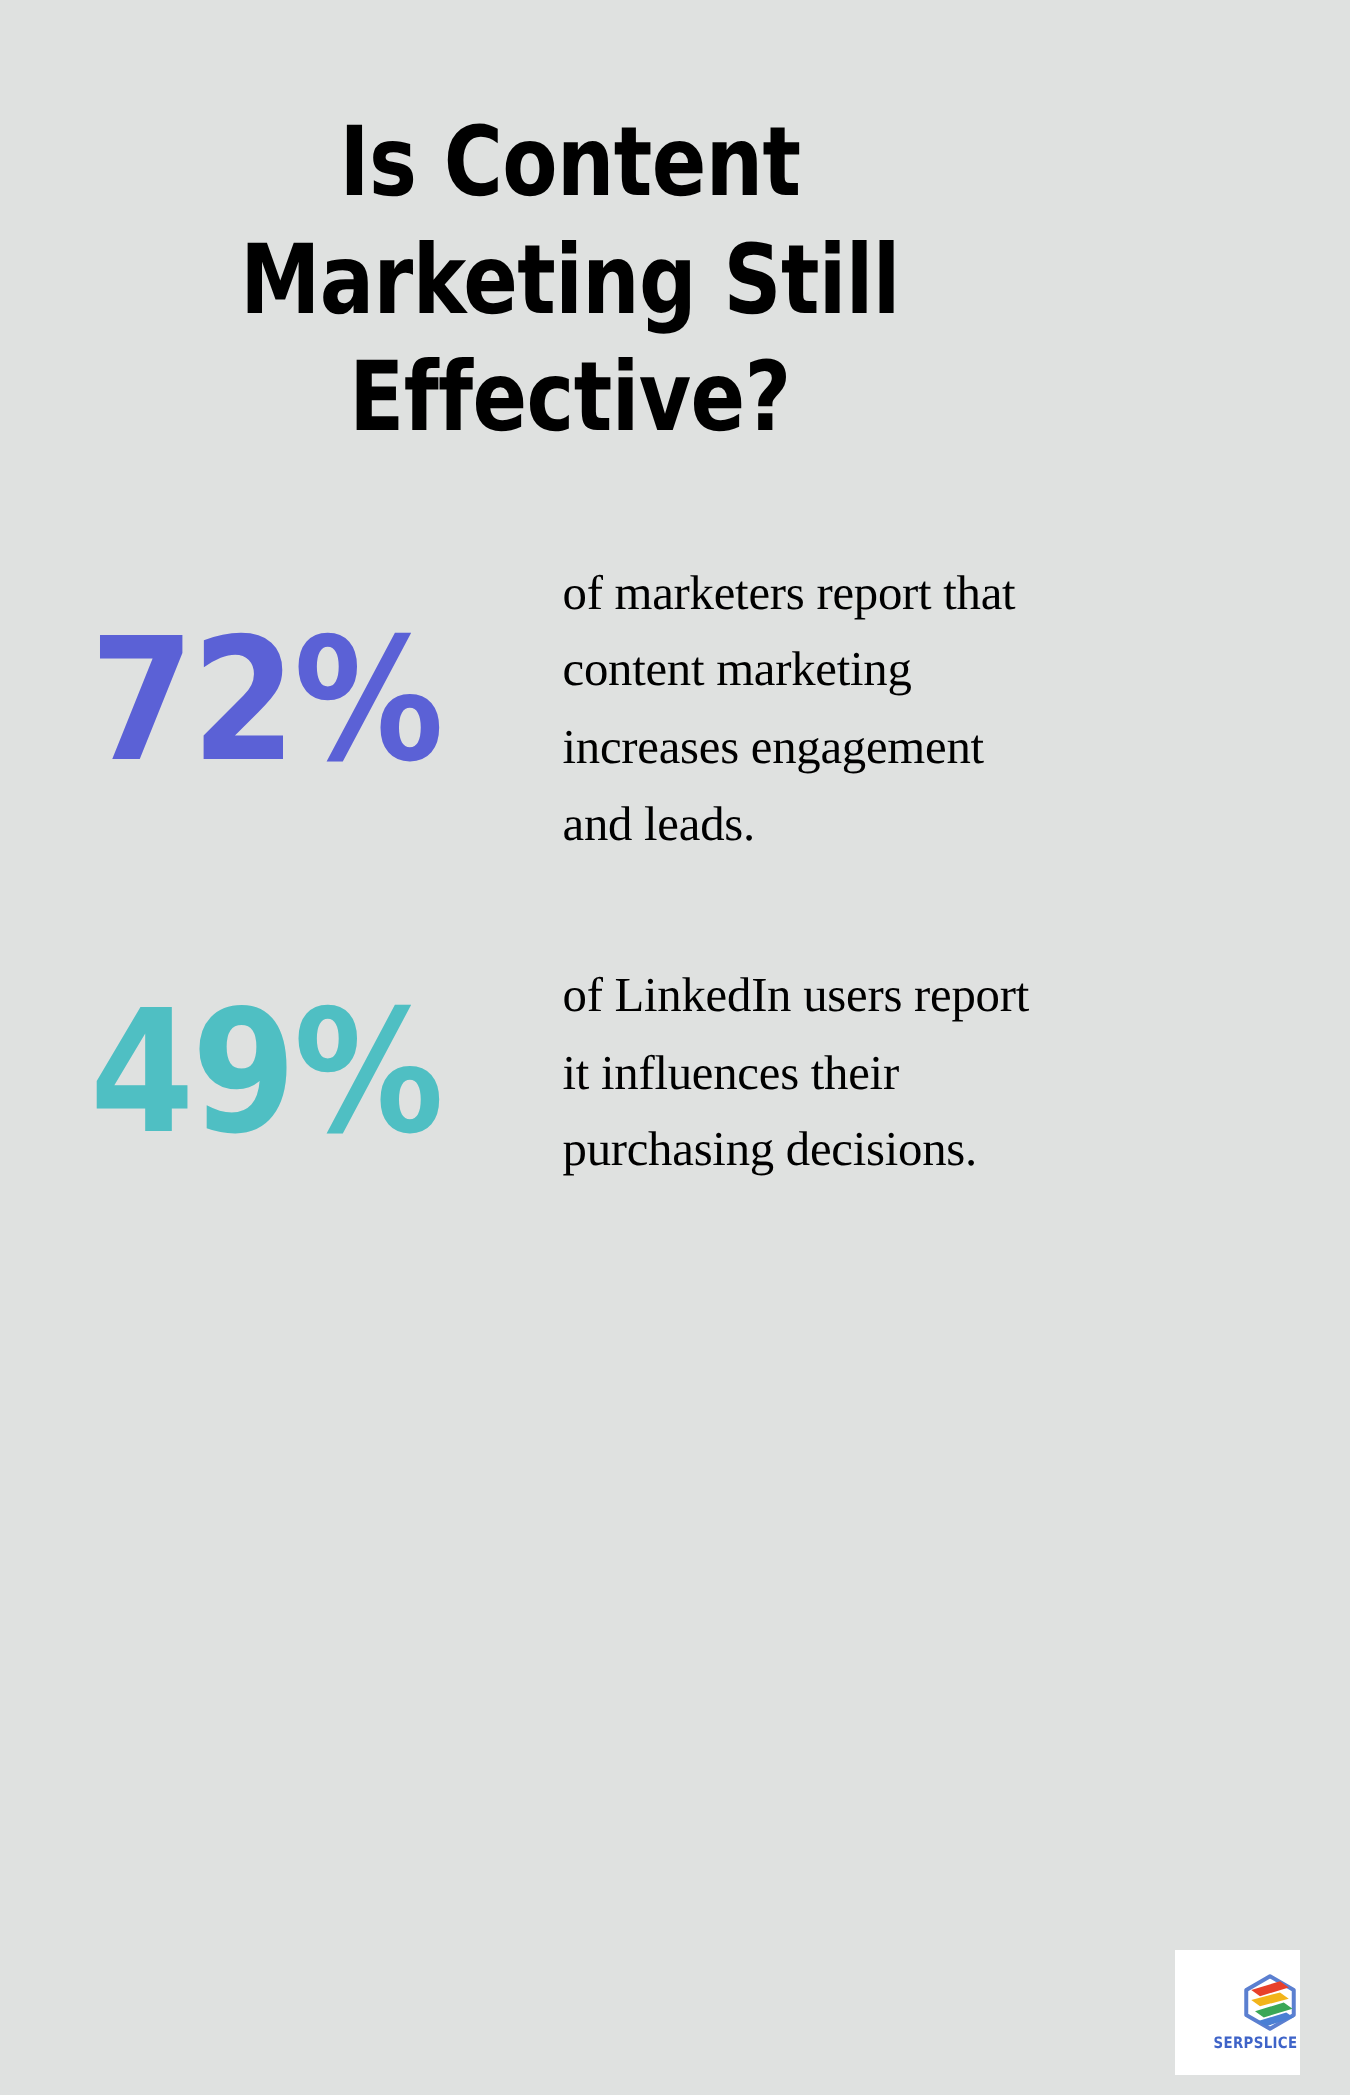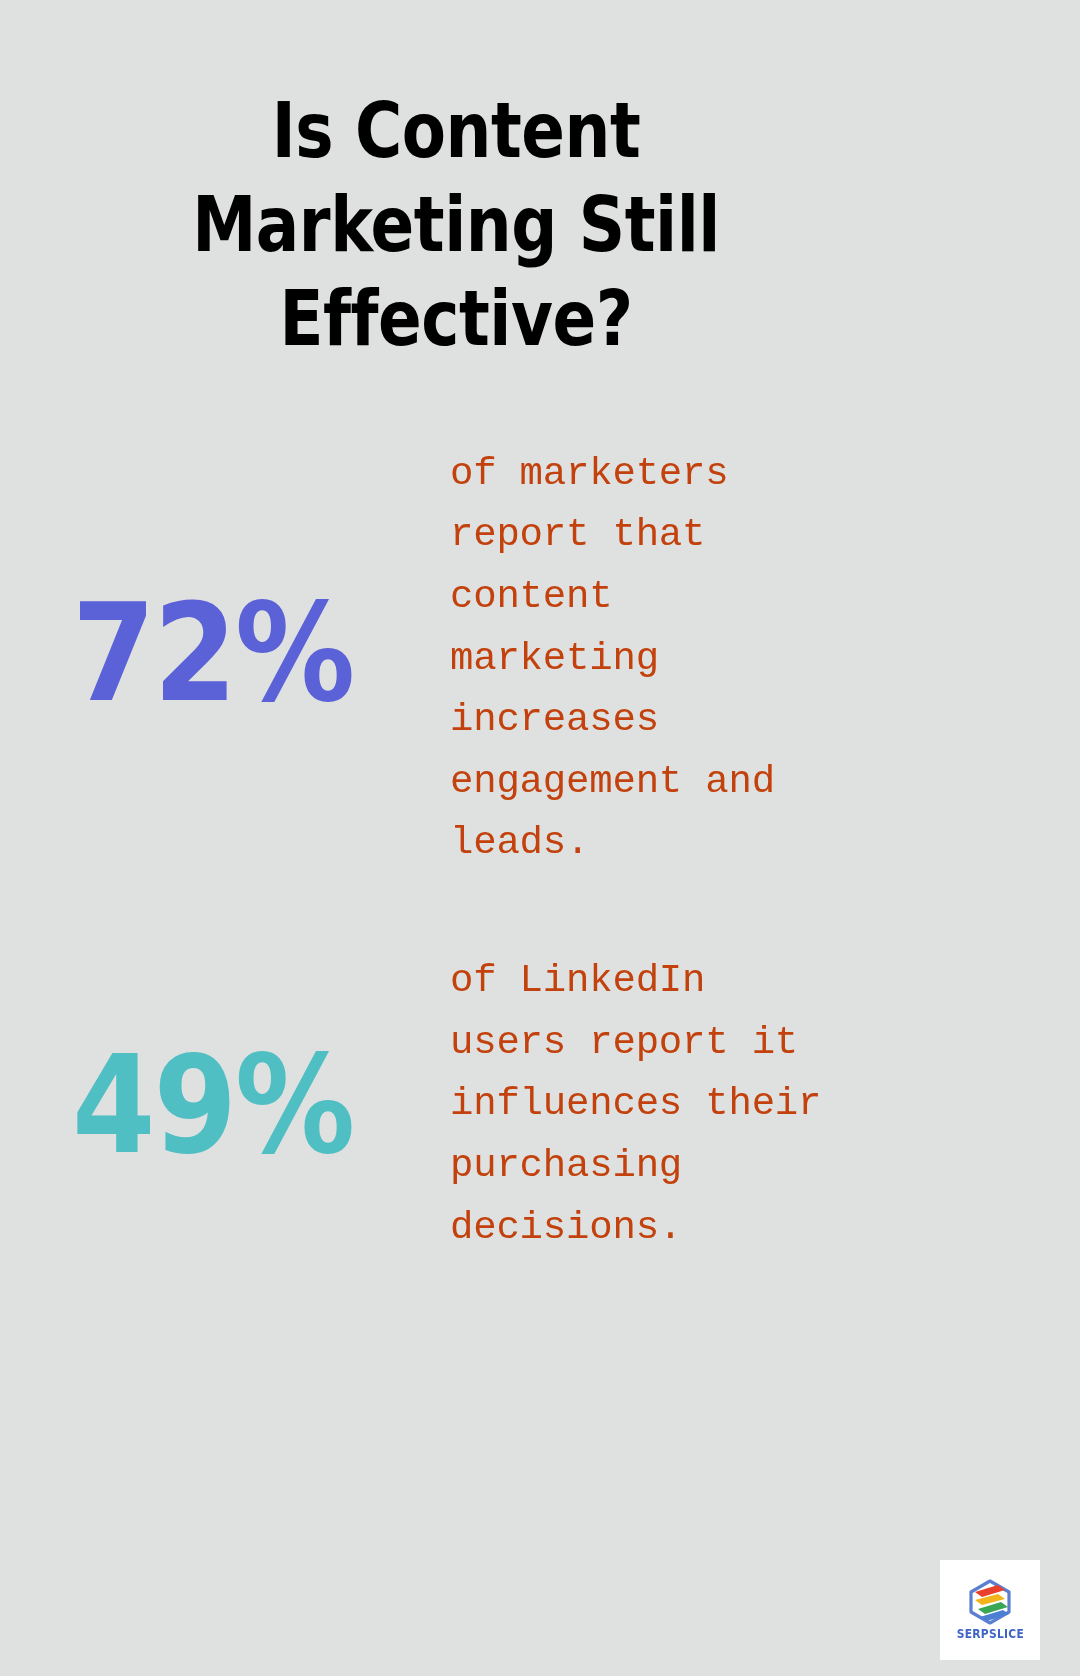--- a/index.html
+++ b/index.html
@@ -65,25 +65,25 @@
     transform: scaleX(0.98);
     transform-origin: left top;
   }
 
   .stat-number.v-blue { color: #5b61d6; }
   .stat-number.v-teal { color: #4fbfc3; }
   .stat-number.v-pink { color: #e43e74; }
 
   .stat-desc {
     flex: 1 1 auto;
-    font-family: Liberation Mono, monospace;
+    font-family: Liberation Serif, serif;
     font-weight: 300;
     font-size: 39px;
     line-height: 1.58;
-    color: #c2410c;
+    color: #000000;
     padding-top: 10px;
     padding-left: 6px;
     letter-spacing: -0.2px;
   }
 
   .row-1 .stat-desc { padding-top: 12px; }
   .row-2 .stat-desc { padding-top: 18px; }
   .row-3 .stat-desc { padding-top: 14px; }
 
   .row-2 .stat-number { padding-top: 18px; }
@@ -92,21 +92,21 @@
   
   .logo-badge {
     position: absolute;
     left: 940px;
     top: 1560px;
     width: 100px;
     height: 100px;
     background: #ffffff;
     display: flex;
     flex-direction: column;
-    align-items: center;
+    align-items: flex-end;
     justify-content: center;
   }
 
   .logo-mark {
     width: 48px;
     height: 46px;
     display: block;
   }
 
   .logo-wordmark {

